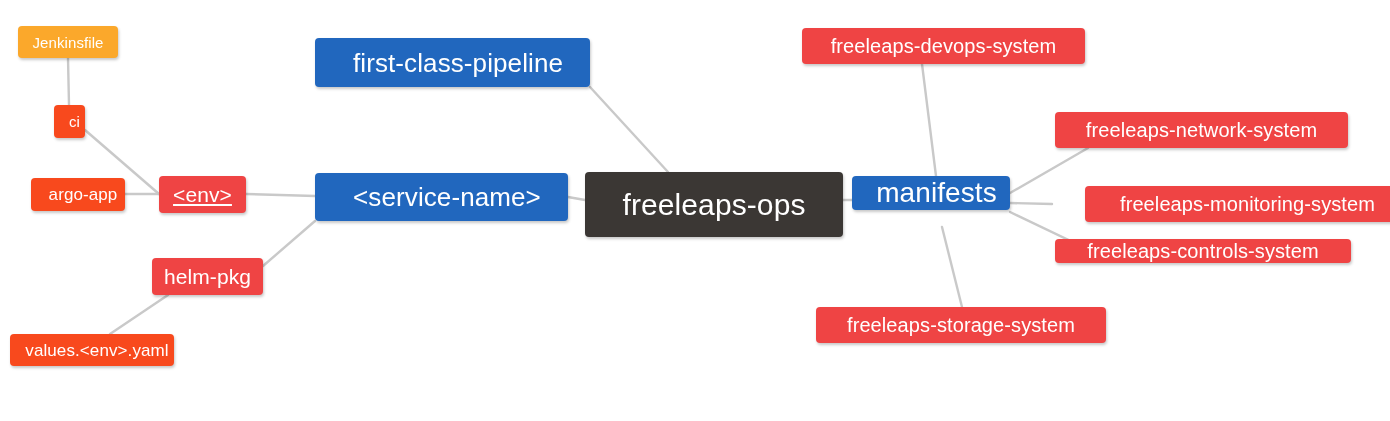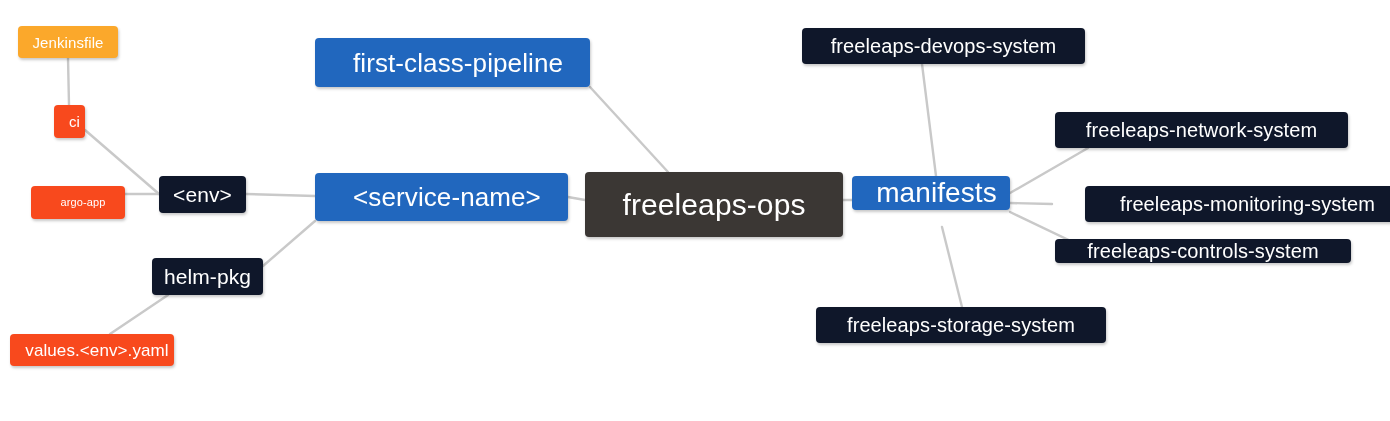--- a/index.html
+++ b/index.html
@@ -18,21 +18,21 @@
     color:#ffffff;
     border-radius:4px;
     white-space:nowrap;
     line-height:1;
     box-shadow:1px 2px 3px rgba(0,0,0,0.22);
     padding:0 10px;
     letter-spacing:0.1px;
   }
   .n-root   {background:#3b3734;}
   .n-blue   {background:#2167be;padding-left:21px;}
-  .n-green  {background:#0f172a;}
+  .n-green  {background:#ef4444;}
   .n-red    {background:#f8491d;padding-left:20px;}
   .n-orange {background:#fba82b;}
 </style>
 </head>
 <body style="background: rgb(255, 255, 255);">
 
 <div id="canvas">
   <svg id="edges" viewBox="0 0 1390 421" width="1390" height="421" xmlns="http://www.w3.org/2000/svg">
       <line x1="68" y1="58" x2="69" y2="105" stroke="#c9c9c9" stroke-width="2.4" stroke-linecap="round"></line>
       <line x1="85" y1="130" x2="159" y2="194" stroke="#c9c9c9" stroke-width="2.4" stroke-linecap="round"></line>
@@ -55,30 +55,30 @@
       </div>
       <div class="node n-blue" style="left: 315px; top: 173px; width: 253px; height: 48px; font-size: 26px;">
         <span>&lt;service-name&gt;</span>
       </div>
       <div class="node n-blue" style="left: 315px; top: 38px; width: 275px; height: 49px; font-size: 26px;">
         <span>first-class-pipeline</span>
       </div>
       <div class="node n-blue" style="left: 852px; top: 176px; width: 158px; height: 34px; font-size: 28px;">
         <span>manifests</span>
       </div>
-      <div class="node n-green" style="left: 159px; top: 176px; width: 87px; height: 37px; font-size: 21px;">
+      <div class="node n-green" style="left: 159px; top: 176px; width: 87px; height: 37px; font-size: 21px; text-decoration: underline;">
         <span>&lt;env&gt;</span>
       </div>
       <div class="node n-green" style="left: 152px; top: 258px; width: 111px; height: 37px; font-size: 21px;">
         <span>helm-pkg</span>
       </div>
       <div class="node n-red" style="left: 54px; top: 105px; width: 31px; height: 33px; font-size: 15px;">
         <span>ci</span>
       </div>
-      <div class="node n-red" style="left: 31px; top: 186px; width: 94px; height: 33px; font-size: 11px;">
+      <div class="node n-red" style="left: 31px; top: 178px; width: 94px; height: 33px; font-size: 17px;">
         <span>argo-app</span>
       </div>
       <div class="node n-red" style="left: 10px; top: 334px; width: 164px; height: 32px; font-size: 17px;">
         <span>values.&lt;env&gt;.yaml</span>
       </div>
       <div class="node n-orange" style="left: 18px; top: 26px; width: 100px; height: 32px; font-size: 15px;">
         <span>Jenkinsfile</span>
       </div>
       <div class="node n-green" style="left: 802px; top: 28px; width: 283px; height: 36px; font-size: 20px;">
         <span>freeleaps-devops-system</span>

